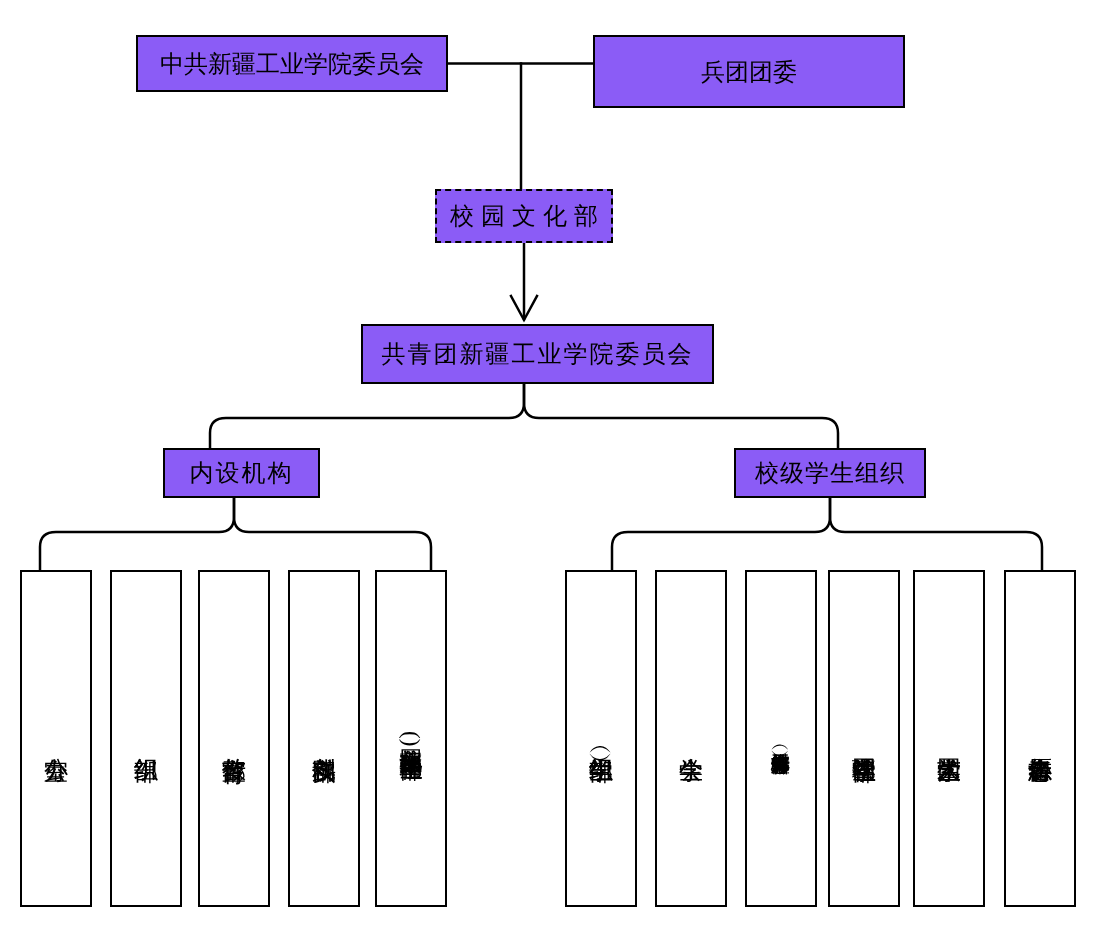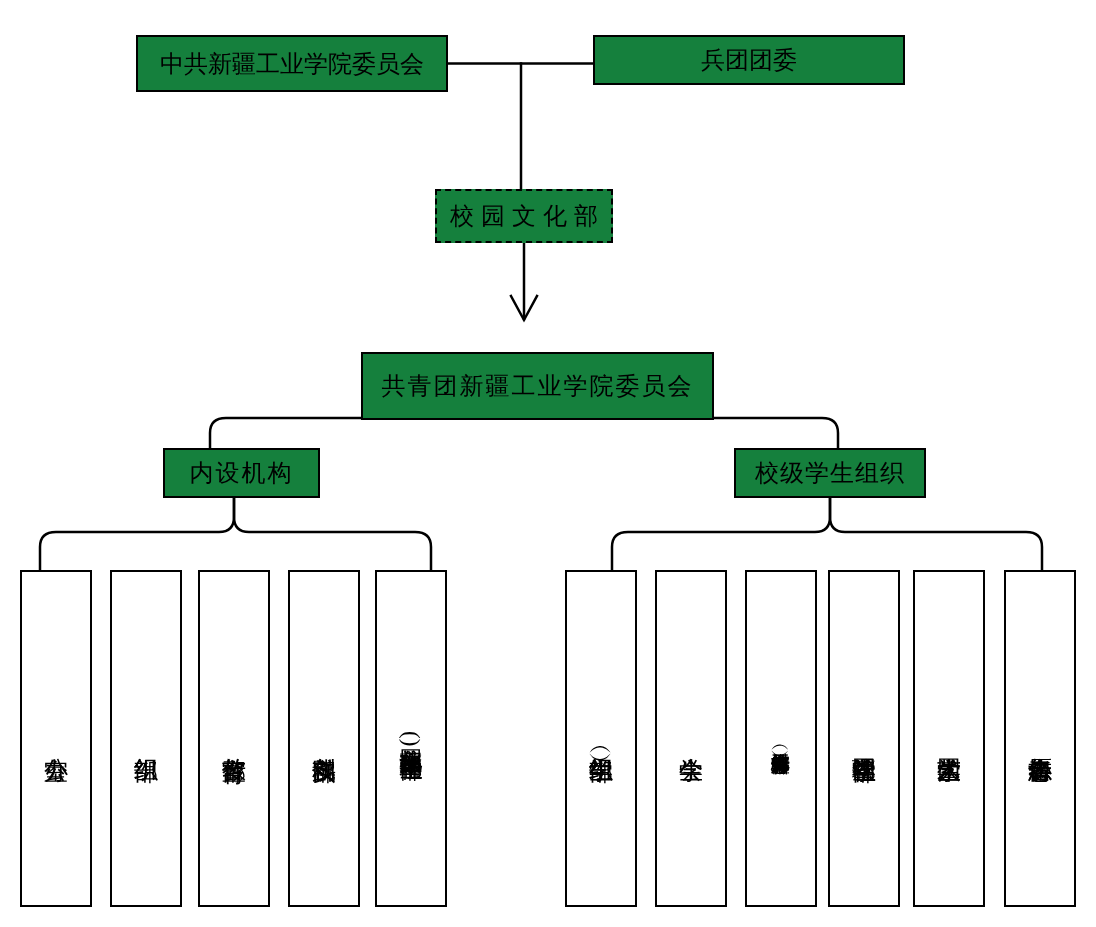--- a/index.html
+++ b/index.html
@@ -14,34 +14,34 @@
   }
   .connectors {
     position: absolute;
     left: 0; top: 0;
     width: 1096px; height: 927px;
   }
   .node {
     position: absolute;
     box-sizing: border-box;
     border: 2.5px solid #000000;
-    background: #15803d;
+    background: #8b5cf6;
     display: flex;
     align-items: center;
     justify-content: center;
     text-align: center;
     line-height: 1;
   }
   .h-node { font-size: 24px; }
   .dashed { border-style: dashed; letter-spacing: 7px; text-indent: 7px; }
   
   .box-party  { left: 136px; top: 35px;  width: 312px; height: 57px; }
-  .box-corps  { left: 593px; top: 35px;  width: 312px; height: 50px; }
+  .box-corps  { left: 593px; top: 35px;  width: 312px; height: 73px; }
   .box-dual   { left: 435px; top: 189px; width: 178px; height: 54px; }
-  .box-league { left: 361px; top: 324px; width: 353px; height: 68px; letter-spacing: 2px; margin-top: 28px; }
+  .box-league { left: 361px; top: 324px; width: 353px; height: 60px; letter-spacing: 2px; }
   .box-internal { left: 163px; top: 448px; width: 157px; height: 50px; letter-spacing: 2px; }
   .box-stuorg   { left: 734px; top: 448px; width: 192px; height: 50px; letter-spacing: 1px; }
   
   .dept {
     position: absolute;
     top: 570px;
     width: 72px;
     height: 337px;
     box-sizing: border-box;
     border: 2.5px solid #000000;

